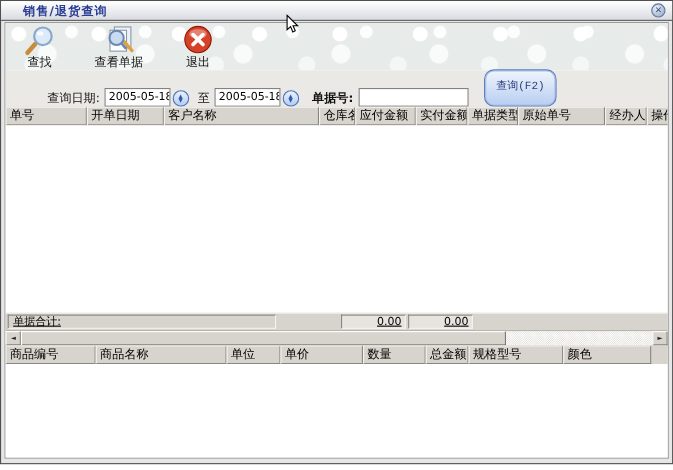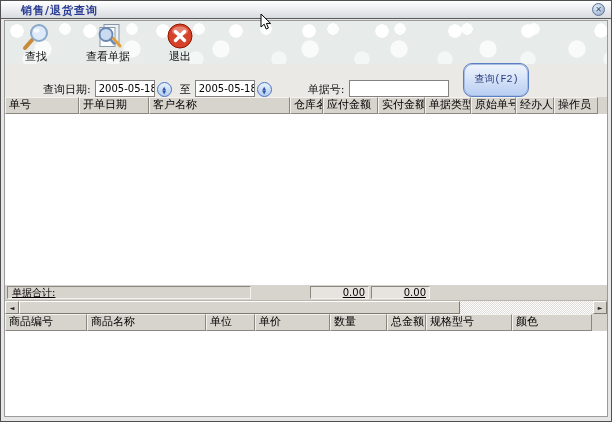--- a/index.html
+++ b/index.html
@@ -60,21 +60,21 @@
     border:1px solid #848280; background:#fff; padding:0 0 0 3px; margin-left:4px;
   }
   .spinner {
     width:15px; height:15px; border-radius:50%; margin-left:2px;
     background:linear-gradient(#eaf2fc,#b4cdf0); border:1px solid #4a74c0;
     display:flex; flex-direction:column; align-items:center; justify-content:center;
     cursor:pointer; flex:0 0 auto;
   }
   .spinner span { font-size:5px; line-height:4px; color:#2a55a8; }
   .to-label { margin:0 4px 0 8px; }
-  .docno-label { margin-left:36px; }
+  .docno-label { margin-left:12px;font-weight:bold; }
   .docno-input {
     width:100px; height:17px; border:1px solid #848280; background:#fff;
     font-size:10px; padding:0 3px; margin-left:5px;
   }
   .query-btn {
     margin-left:14px; height:34px; padding:0 10px; border-radius:9px;
     border:1px solid #5b7fc4; box-shadow:0 0 0 1px #a8bde4 inset;
     background:linear-gradient(#f0f5fd,#b7cdf1);
     font-size:10px; color:#2b3a7a; line-height:14px; cursor:pointer;
     font-family:Liberation Mono, monospace;
@@ -117,21 +117,21 @@
     border:1px solid; border-color:#ffffff #7e7a74 #7e7a74 #ffffff;
     font-size:6px; line-height:11px; text-align:center; color:#222; cursor:pointer;
   }
   .sthumb {
     width:441px; height:13px; background:#d7d3cd; flex:0 0 auto;
     border:1px solid; border-color:#ffffff #7e7a74 #7e7a74 #ffffff; cursor:grab;
   }
   .strack { flex:1 1 auto; cursor:pointer; }
   
   .oc0{width:74px}.oc1{width:70px}.oc2{width:141px}.oc3{width:33px}.oc4{width:55px}
-  .oc5{width:47px}.oc6{width:46px}.oc7{width:45px}.oc8{width:38px}.oc9{width:44px}
+  .oc5{width:47px}.oc6{width:46px}.oc7{width:79px}.oc8{width:38px}.oc9{width:44px}
   
   .ic0{width:82px}.ic1{width:119px}.ic2{width:49px}.ic3{width:75px}
   .ic4{width:57px}.ic5{width:39px}.ic6{width:86px}.ic7{width:80px}
   .cursor { position:absolute; left:260px; top:13px; pointer-events:none; z-index:50; }
 </style>
 </head>
 <body>
 
 <div class="window">
 

